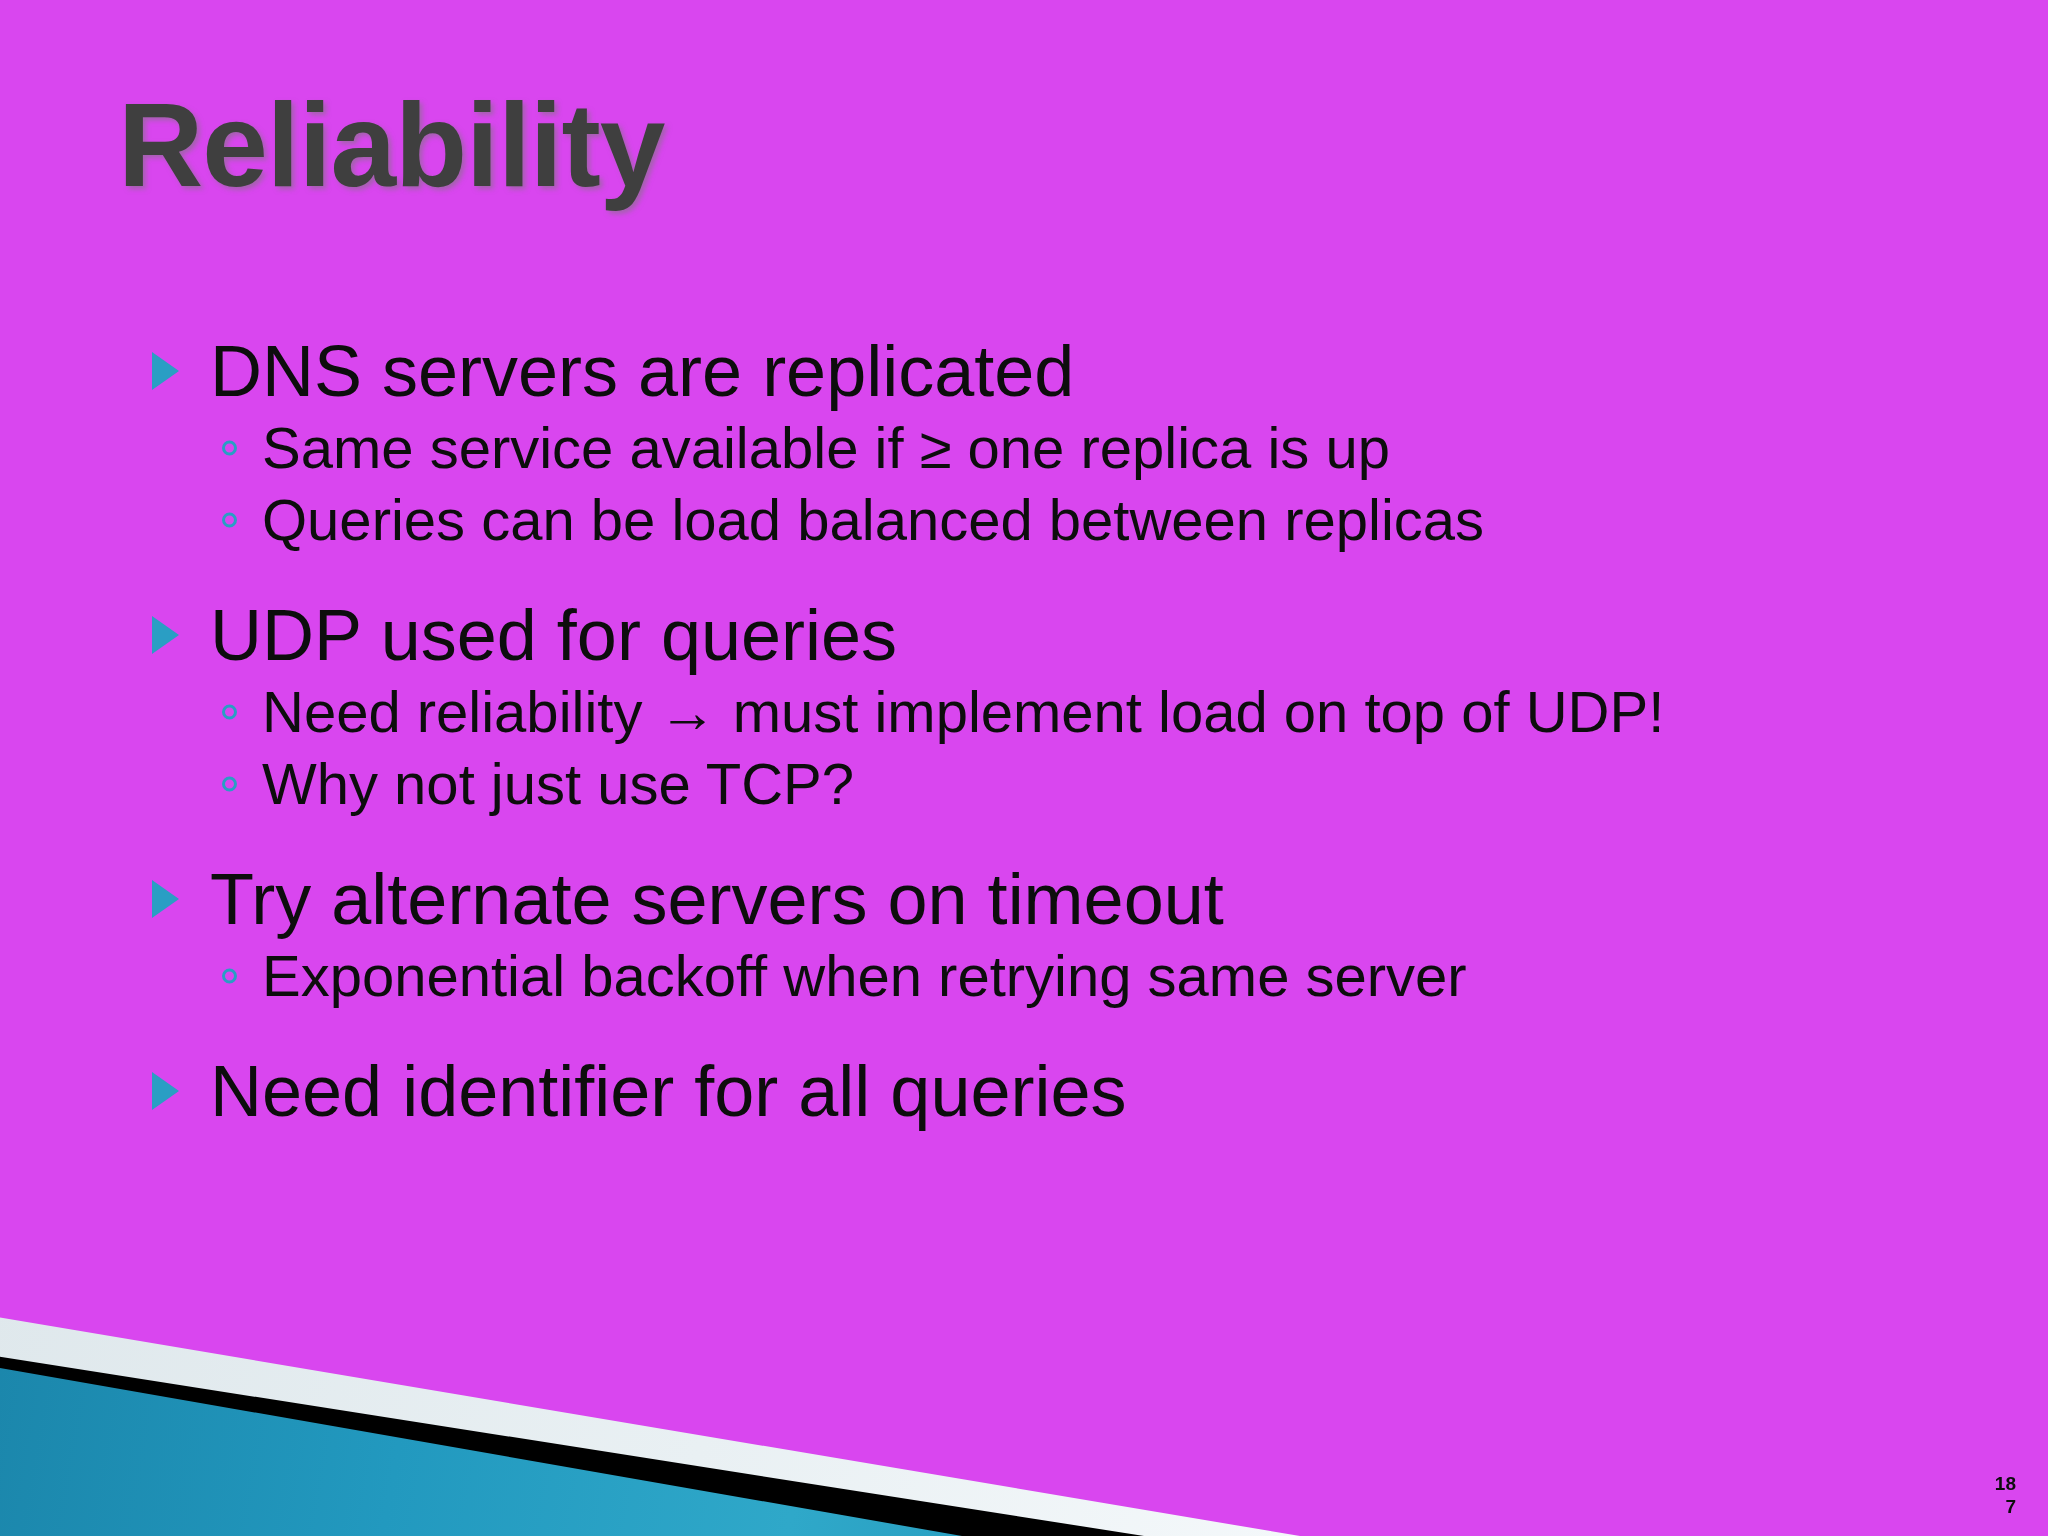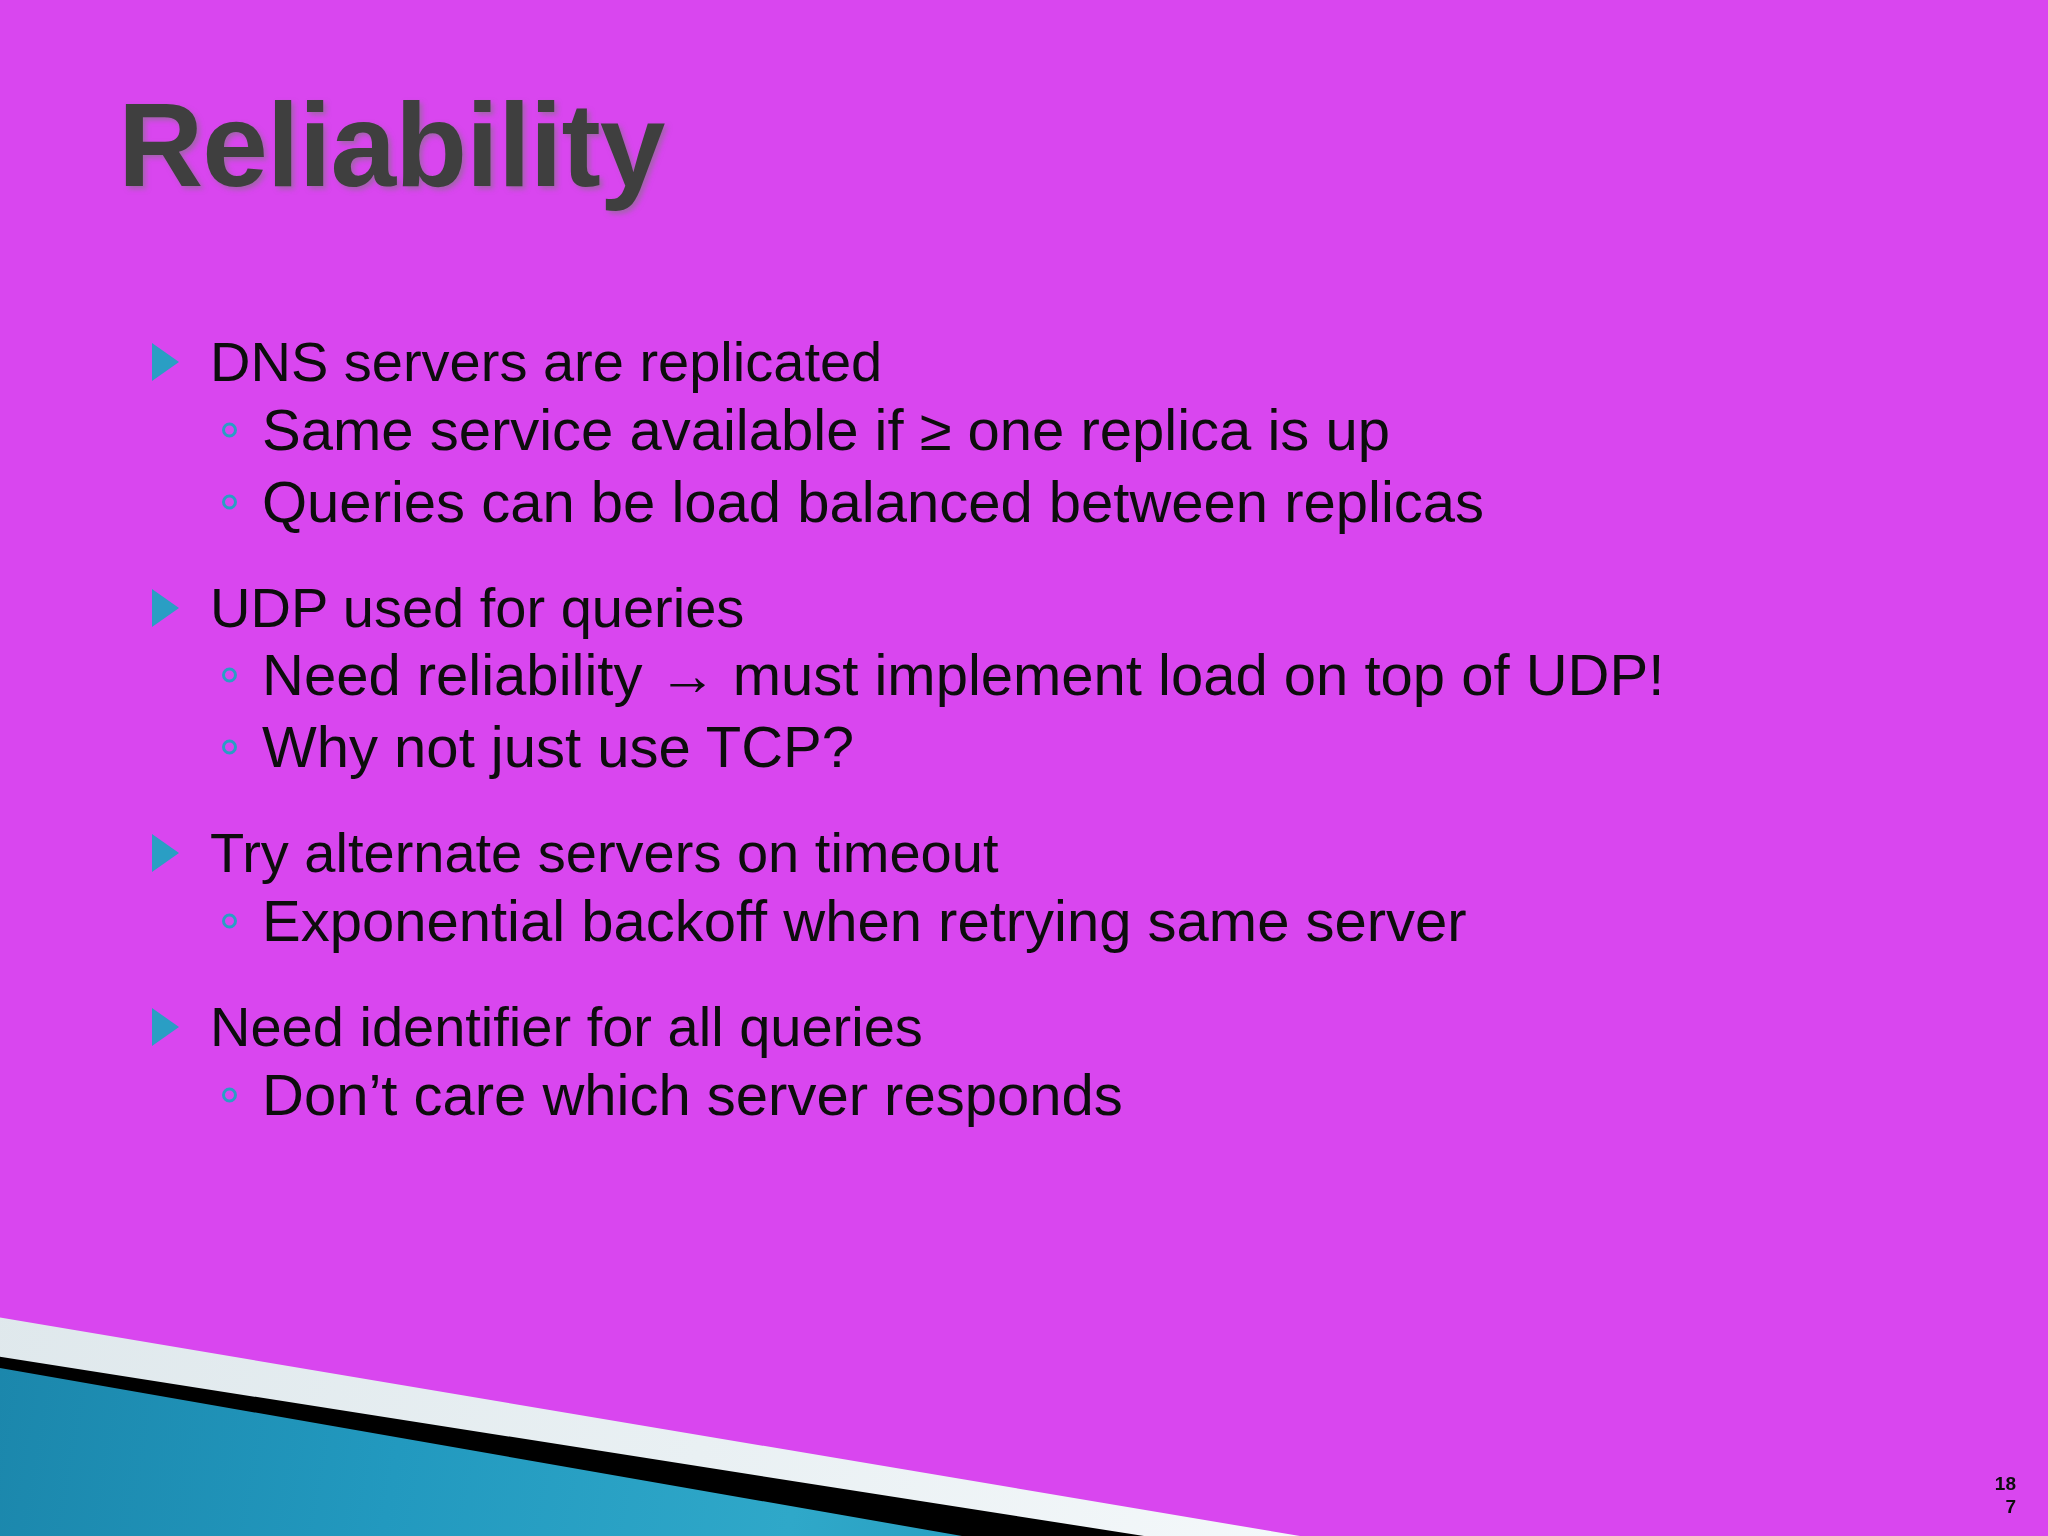--- a/index.html
+++ b/index.html
@@ -39,21 +39,21 @@
     width: 2048px;
   }
 
   .group {
     margin-bottom: 38px;
   }
 
   .l1 {
     position: relative;
     padding-left: 210px;
-    font-size: 56px;
+    font-size: 72px;
     color: #0d0d0d;
     line-height: 1.14;
     white-space: nowrap;
   }
 
   .l1 .tri {
     position: absolute;
     left: 152px;
     top: 50%;
     transform: translateY(-50%);
@@ -181,24 +181,20 @@
         <span class="circ"></span>
         <span>Exponential backoff when retrying same server</span>
       </div>
     </div>
 
     <div class="group">
       <div class="l1">
         <span class="tri"></span>
         <span>Need identifier for all queries</span>
       </div>
-      <div class="l2">
-        <span class="circ"></span>
-        <span>Don’t care which server responds</span>
-      </div>
     </div>
 
   </div>
 
   <div class="corner">
     <div class="band band-light"></div>
     <div class="band band-black"></div>
     <div class="band band-teal"></div>
   </div>
 

